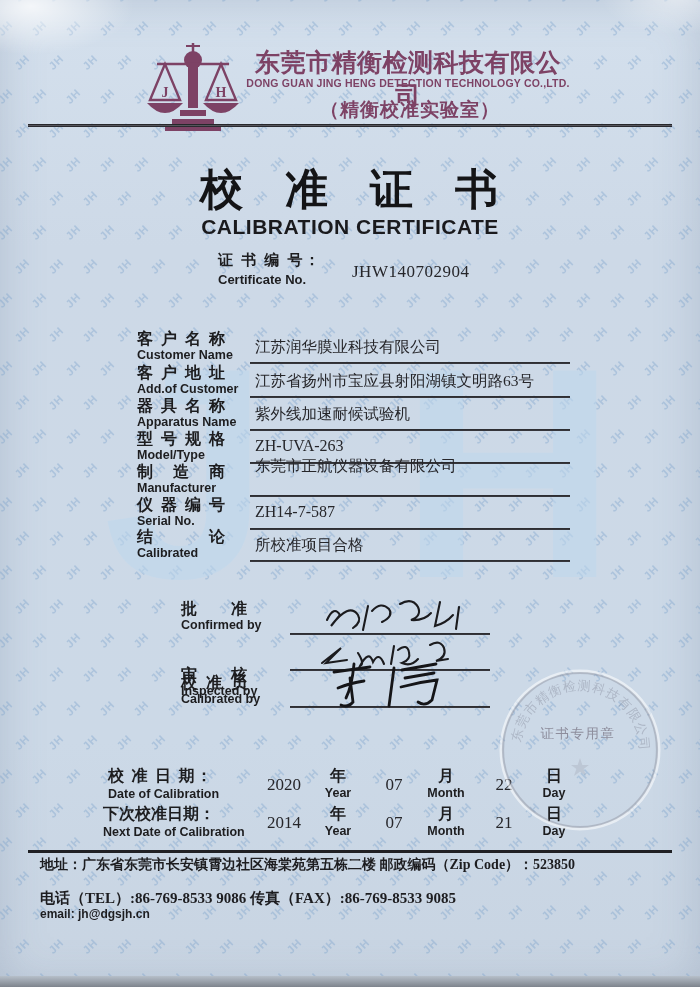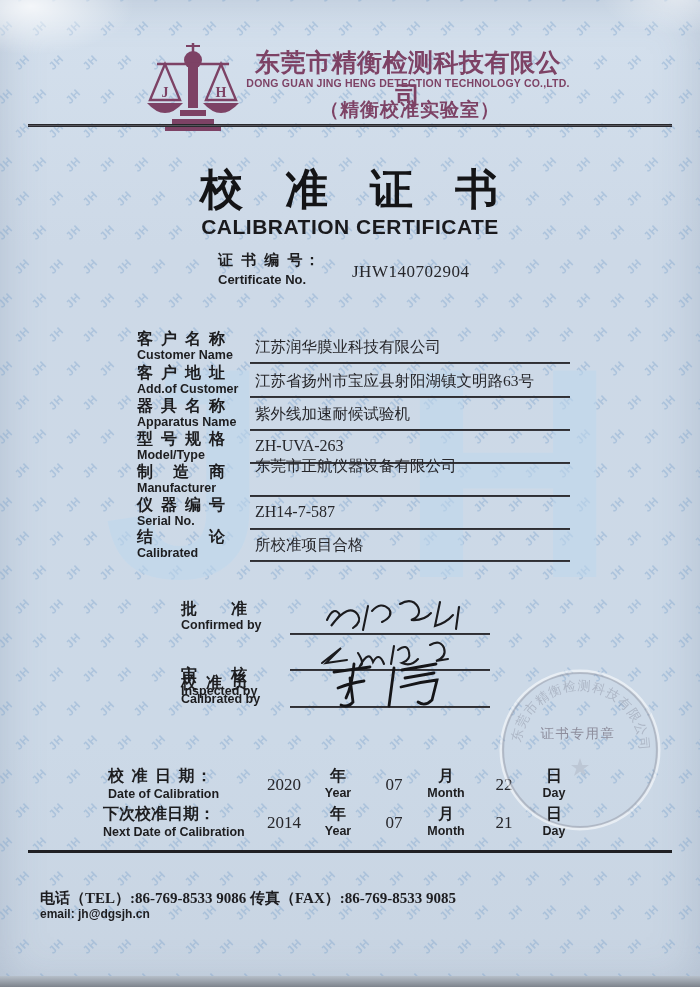--- a/index.html
+++ b/index.html
@@ -825,19 +825,20 @@
     <div class="abs en-label center" style="left:320px;top:17px;width:36px">Year</div>
     <div class="abs num" style="left:372px;top:7px;width:44px">07</div>
     <div class="abs cn-label center" style="left:428px;top:0;width:36px">月</div>
     <div class="abs en-label center" style="left:422px;top:17px;width:48px">Month</div>
     <div class="abs num" style="left:482px;top:7px;width:44px">21</div>
     <div class="abs cn-label center" style="left:538px;top:0;width:32px">日</div>
     <div class="abs en-label center" style="left:536px;top:17px;width:36px">Day</div>
   </div>
 
   <div class="abs content" style="left:28px;top:850px;width:644px;height:2.5px;background:#202024;"></div>
+  <div class="abs content" style="left:40px;top:856px;width:640px;font-family:'Liberation Serif',serif;font-weight:bold;font-size:14px;white-space:nowrap;color:#1d1d20;">地址：广东省东莞市长安镇霄边社区海棠苑第五栋二楼  邮政编码（Zip Code）：523850</div>
   <div class="abs content" style="left:40px;top:889px;width:640px;font-family:'Liberation Serif',serif;font-weight:bold;font-size:15px;white-space:nowrap;color:#1d1d20;">电话（TEL）:86-769-8533 9086  传真（FAX）:86-769-8533 9085</div>
   <div class="abs content" style="left:40px;top:907px;font-weight:bold;font-size:12px;color:#1d1d20;">email: jh@dgsjh.cn</div>
 
   <div class="abs corner" style="left:-25px;top:-20px;width:160px;height:75px;background:radial-gradient(ellipse at 35% 35%, rgba(255,255,255,.8), rgba(255,255,255,0) 70%);"></div>
   <div class="abs corner" style="right:-30px;top:-20px;width:130px;height:55px;background:radial-gradient(ellipse at 60% 30%, rgba(255,255,255,.5), rgba(255,255,255,0) 70%);"></div>
   <div class="abs scan-bottom"></div>
 </div>
 
 </body></html>

